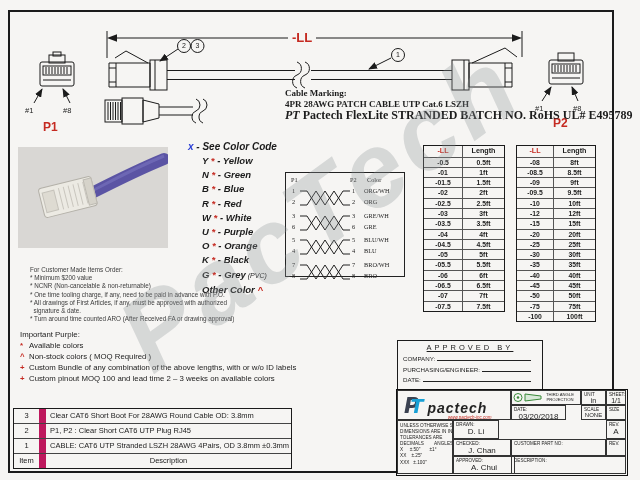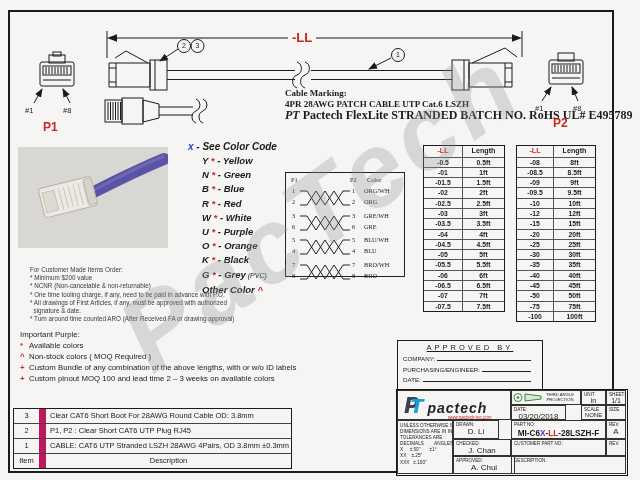--- a/index.html
+++ b/index.html
@@ -479,24 +479,20 @@
           <div class="tol-line">DECIMALS        ANGLES</div>
           <div class="tol-line">X     ±.50"       ±1°</div>
           <div class="tol-line">XX    ±.25"</div>
           <div class="tol-line">XXX   ±.100"</div>
         </div>
     </div>
     <div class="tc" style="left:56px;top:30px;width:46px;height:19px;">
       <span class="cl">DRAWN:</span>
       <span class="cv">D. Li</span>
     </div>
-    <div class="tc" style="left:114px;top:30px;width:95px;height:19px;">
-      <span class="cl">PART NO:</span>
-      <div class="cv pn"><span>MI-C6</span><span class="pnx">X</span><span>-</span><span class="pnll">LL</span><span>-28LSZH-F</span></div>
-    </div>
     <div class="tc" style="left:209px;top:30px;width:20px;height:19px;">
       <span class="cl">REV.</span>
       <span class="cv">A</span>
     </div>
     <div class="tc" style="left:56px;top:49px;width:58px;height:17px;">
       <span class="cl">CHECKED:</span>
       <span class="cv">J. Chan</span>
     </div>
     <div class="tc" style="left:114px;top:49px;width:95px;height:17px;">
       <span class="cl">CUSTOMER PART NO:</span>

